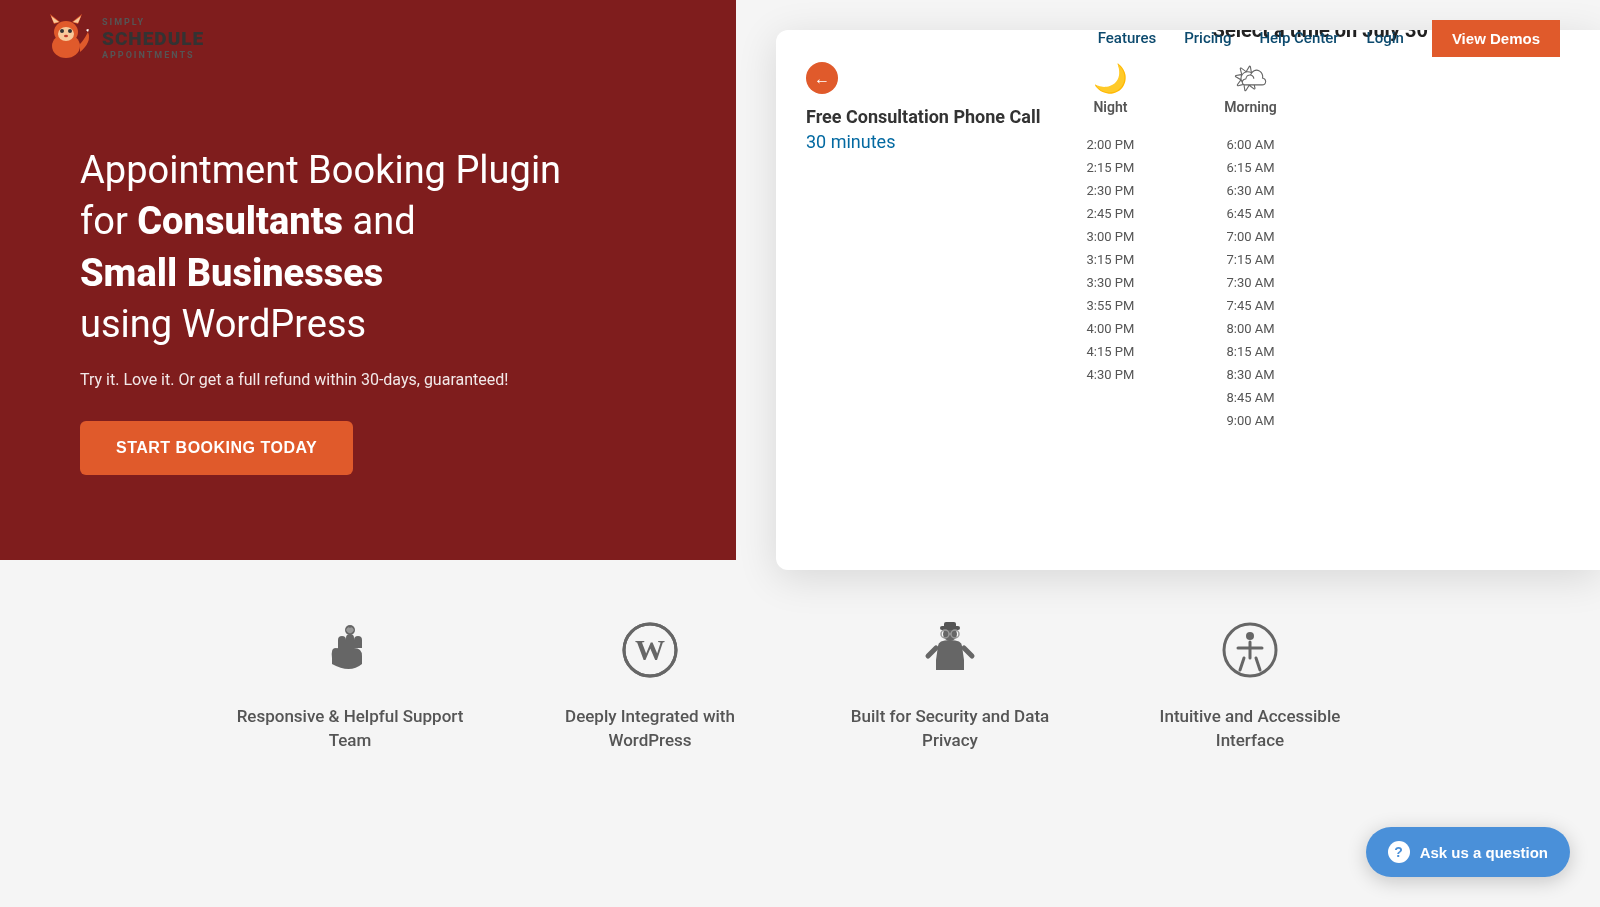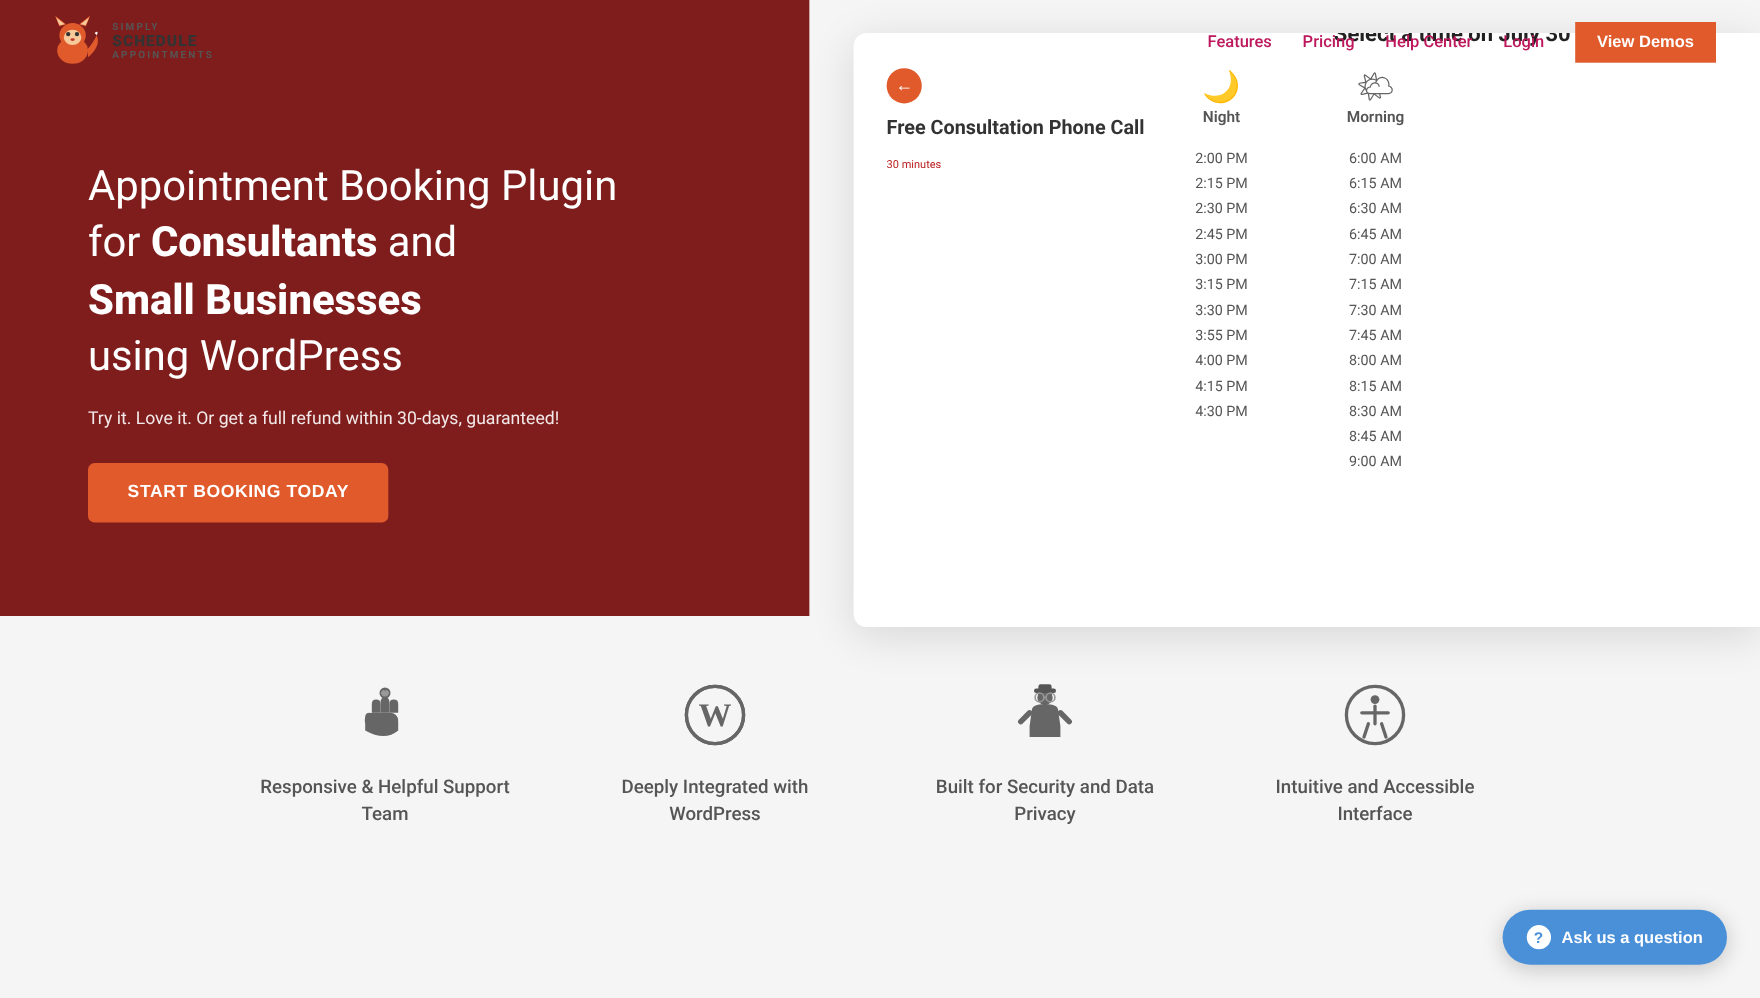--- a/index.html
+++ b/index.html
@@ -8,24 +8,24 @@
     
     nav {
       position: absolute; top: 0; left: 0; right: 0;
       display: flex; align-items: center; justify-content: space-between;
       padding: 12px 40px; z-index: 100;
       background: transparent;
     }
     .nav-logo { display: flex; align-items: center; gap: 10px; }
     .logo-text-block { display: flex; flex-direction: column; }
     .logo-simply { font-size: 9px; font-weight: 700; color: #555; letter-spacing: 2px; text-transform: uppercase; }
-    .logo-schedule { font-size: 14px; font-weight: 900; color: #333; letter-spacing: 1px; text-transform: uppercase; }
+    .logo-schedule { font-size: 19px; font-weight: 900; color: #333; letter-spacing: 1px; text-transform: uppercase; }
     .logo-appointments { font-size: 9px; font-weight: 700; color: #555; letter-spacing: 2px; text-transform: uppercase; }
     .nav-links { display: flex; align-items: center; gap: 28px; }
-    .nav-link { color: #be185d; text-decoration: none; font-size: 15px; font-weight: 500; }
+    .nav-link { color: #0c4a6e; text-decoration: none; font-size: 15px; font-weight: 500; }
     .nav-btn-demo {
       background: #e05a2b; color: #fff; border: none; border-radius: 0;
       padding: 10px 20px; font-size: 15px; font-weight: 600; cursor: pointer;
     }
 
     
     .hero {
       display: flex; min-height: 560px; position: relative;
     }
     .hero-left {
@@ -58,21 +58,21 @@
       box-shadow: 0 8px 40px rgba(0,0,0,0.12);
       padding: 28px 30px;
       overflow: hidden;
     }
     .booking-back-btn {
       width: 32px; height: 32px; border-radius: 50%; background: #e05a2b;
       display: flex; align-items: center; justify-content: center;
       color: #fff; font-size: 16px; cursor: pointer; margin-bottom: 12px;
     }
     .booking-service-name { font-size: 18px; font-weight: 700; color: #333; }
-    .booking-duration { font-size: 10px; color: #b91c1c; margin-top: 18px; }
+    .booking-duration { font-size: 18px; color: #0369a1; margin-top: 4px; }
     .booking-header-title { text-align: center; font-size: 20px; font-weight: 700; color: #222; margin-bottom: 20px; margin-top: -40px; }
 
     .time-columns { display: flex; gap: 60px; margin-top: 10px; }
     .time-col { display: flex; flex-direction: column; align-items: center; min-width: 80px; }
     .time-col-icon { font-size: 28px; color: #666; margin-bottom: 4px; }
     .time-col-label { font-size: 14px; font-weight: 600; color: #555; margin-bottom: 18px; }
     .time-slot {
       font-size: 13px; color: #555; padding: 4px 0; cursor: pointer; width: 100%; text-align: center;
     }
 

